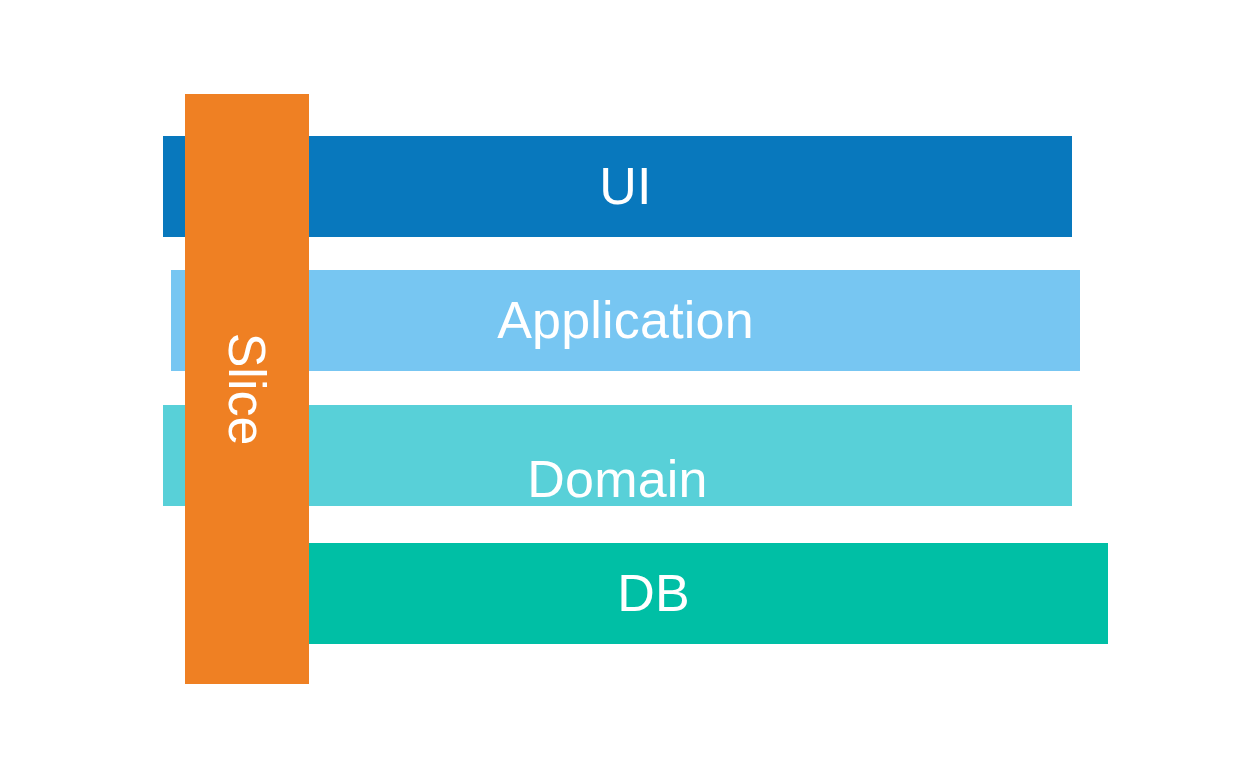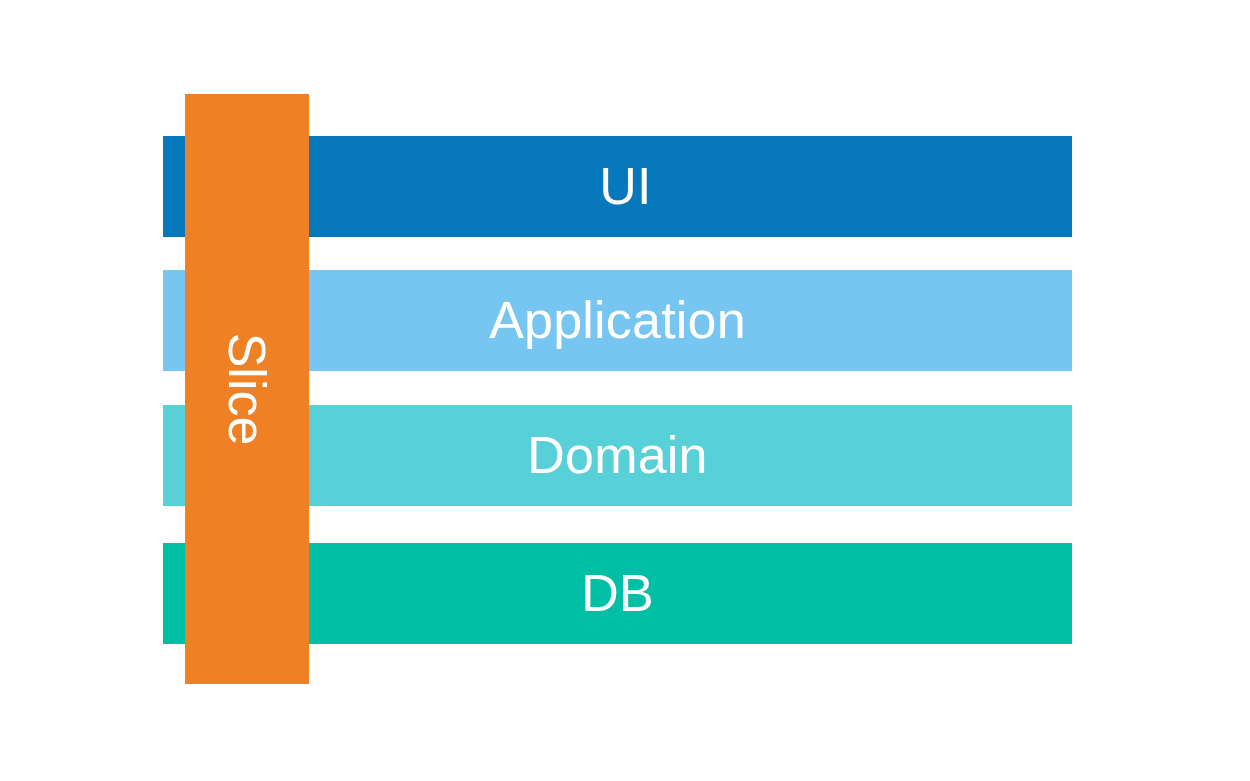--- a/index.html
+++ b/index.html
@@ -38,21 +38,21 @@
     font-weight: 400;
     line-height: 1;
     letter-spacing: 0.2px;
     white-space: nowrap;
     font-family: "Liberation Sans", sans-serif;
     
     transform: translateY(-1px);
   }
 
   #layer-ui        { top: 136px; }
-  #layer-application { top: 270px; }
+  #layer-application { top: 270px; margin-left: 8px; }
   #layer-domain    { top: 405px; }
   #layer-db        { top: 543px; }
 
   
   #slice-bar {
     position: absolute;
     left: 185px;
     top: 94px;
     width: 124px;
     height: 590px;
@@ -80,25 +80,25 @@
 <div id="canvas" style="background: rgb(255, 255, 255);">
 
   <div class="layer-bar" id="layer-ui" style="background: rgb(8, 120, 189);">
     <span class="layer-label" style="color: rgb(255, 255, 255); margin-left: 16px;">UI</span>
   </div>
 
   <div class="layer-bar" id="layer-application" style="background: rgb(119, 198, 242);">
     <span class="layer-label" style="color: rgb(255, 255, 255);">Application</span>
   </div>
 
-  <div class="layer-bar" id="layer-domain" style="background: rgb(88, 208, 216);">
+  <div class="layer-bar" id="layer-domain" style="background: rgb(88, 208, 216); align-items: flex-end;">
     <span class="layer-label" style="color: rgb(255, 255, 255);">Domain</span>
   </div>
 
-  <div class="layer-bar" id="layer-db" style="background: rgb(0, 191, 165);">
+  <div class="layer-bar" id="layer-db" style="background: rgb(0, 191, 165); margin-left: 36px;">
     <span class="layer-label" style="color: rgb(255, 255, 255);">DB</span>
   </div>
 
   <div id="slice-bar" style="background: rgb(239, 128, 35);">
     <span id="slice-label" style="color: rgb(255, 255, 255);">Slice</span>
   </div>
 
 </div>
 
 </body></html>

